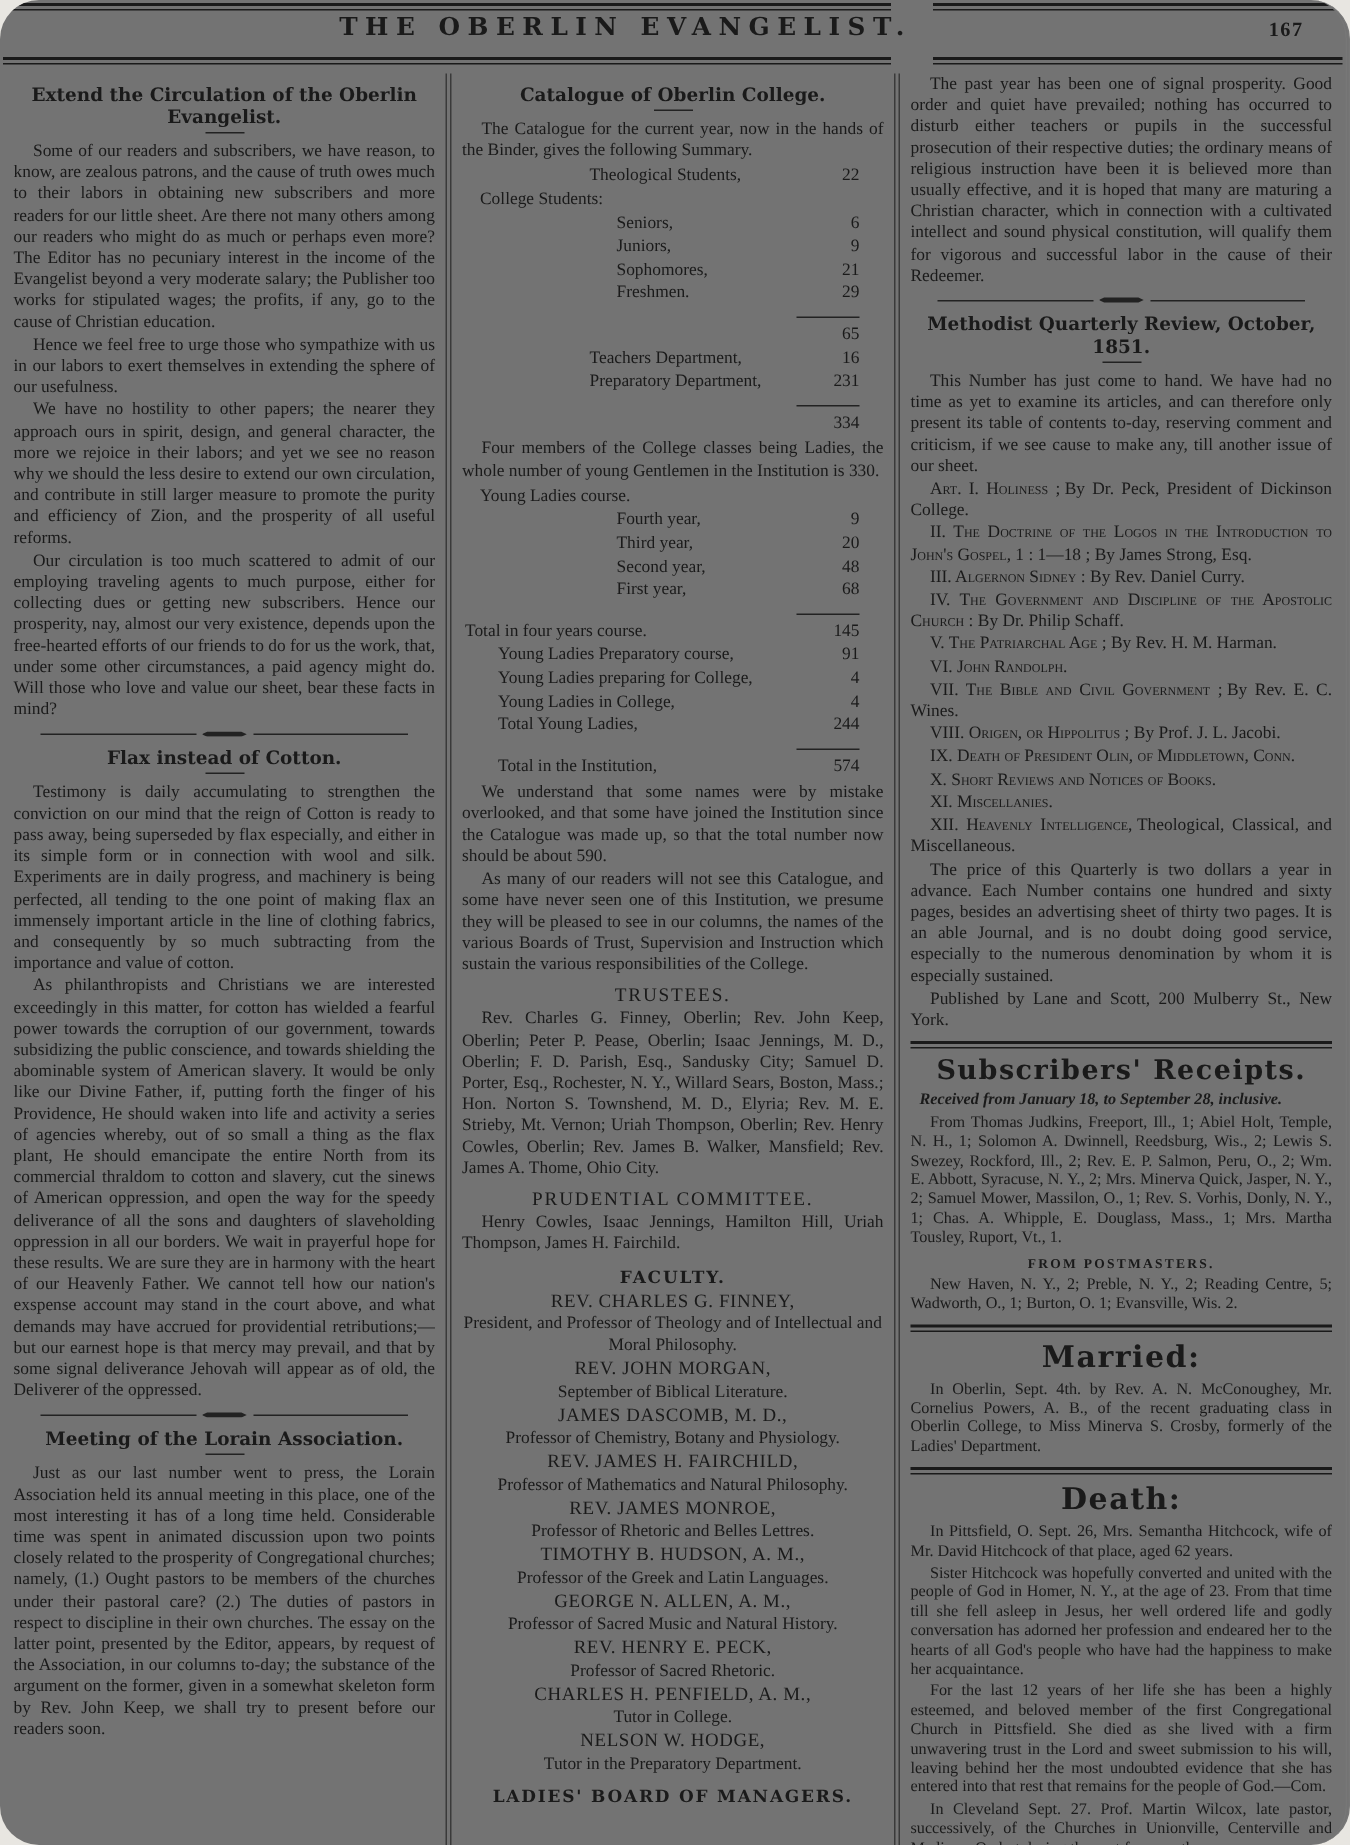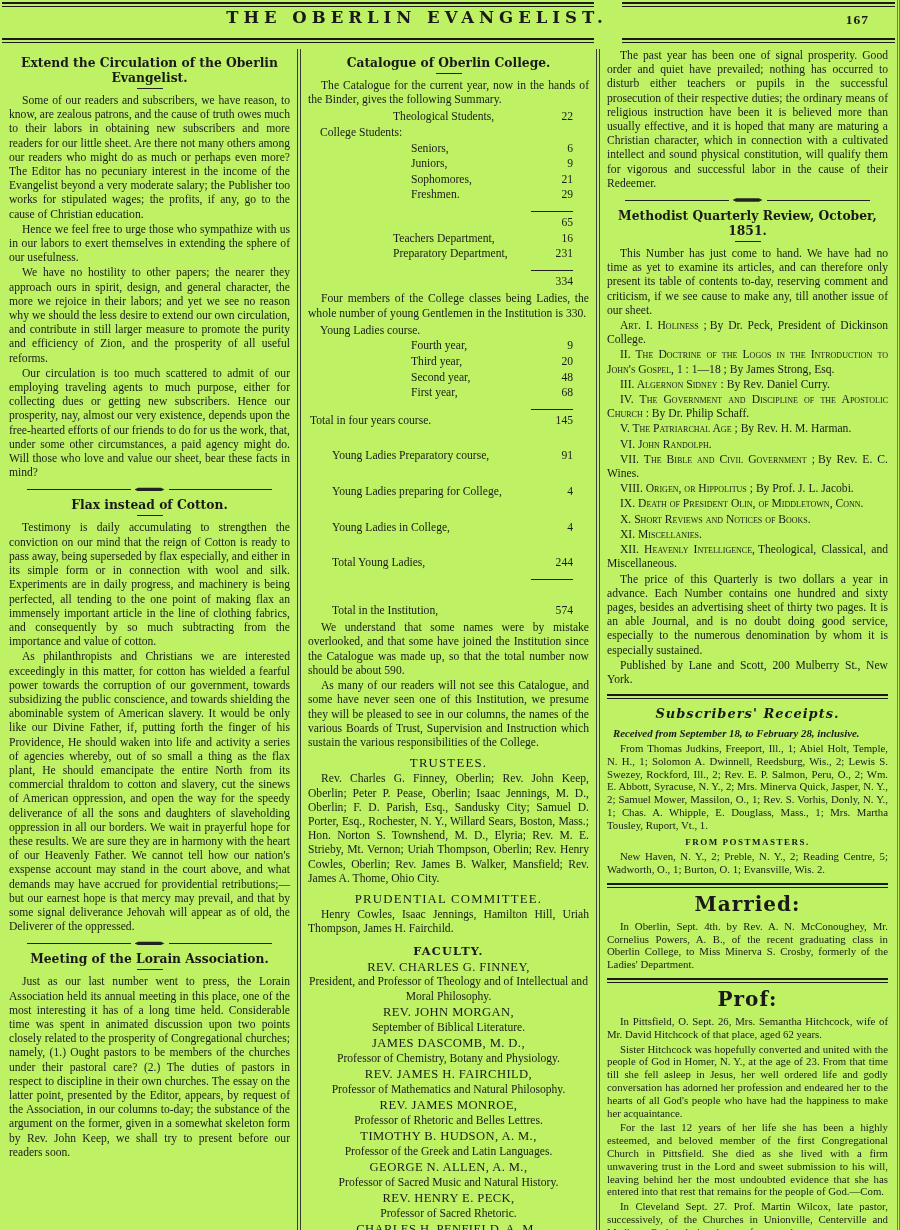--- a/index.html
+++ b/index.html
@@ -1,18 +1,18 @@
 <!DOCTYPE html>
 <html><head>
 <meta charset="utf-8">
 <style>
   html,body{margin:0;padding:0;background:#e8e6e1;}
-  .page{position:relative;width:900px;height:1230px;margin:0 auto;background:#bef264;color:#1a1a1a;
+  .page{position:relative;width:900px;height:1230px;margin:0 auto;background:#737373;color:#1a1a1a;
         font-family:"Liberation Serif",serif;font-size:11.6px;line-height:14.2px;overflow:hidden;
-        box-sizing:border-box;padding:0 2px;border-right:3px double #777;}
+        box-sizing:border-box;padding:0 2px;border-right:3px double #777;border-radius:26px;}
   
   .rule-pair{display:flex;}
   .rule-seg{height:2px;border-top:2px solid #1a1a1a;border-bottom:1px solid #1a1a1a;}
   .seg-left{width:592px;}
   .seg-gap{width:28px;}
   .seg-right{flex:1;}
   .top-rules{margin-top:2px;}
   .masthead-row{position:relative;height:27px;margin-top:4px;}
   .masthead{position:absolute;left:0;width:830px;text-align:center;font-family:"DejaVu Serif",serif;
             font-weight:bold;font-size:16.5px;letter-spacing:5px;}
@@ -28,34 +28,34 @@
   .head-rule{width:26px;border-top:1px solid #222;margin:3px auto 5px;}
   .orn{display:flex;align-items:center;margin:7px 18px 6px;}
   .orn::before,.orn::after{content:"";flex:1;border-top:1px solid #222;}
   .orn-diamond{width:30px;height:4px;background:#222;margin:0 4px;
                clip-path:polygon(0 50%,12% 8%,88% 8%,100% 50%,88% 92%,12% 92%);}
   
   .t-block{margin:2px 0 3px;}
   .t-row{display:flex;justify-content:space-between;line-height:15.6px;}
   .t-row .num{text-align:right;padding-right:16px;white-space:nowrap;}
   .ind0{padding-left:2px;}.ind1{padding-left:12px;}.ind2{padding-left:85px;}
-  .ind3{padding-left:103px;}.ind4{padding-left:24px;margin-top:20px;}
+  .ind3{padding-left:103px;}.ind4{padding-left:24px;}
   .rule-row{height:9px;position:relative;margin-top:3px;}
   .rule-row::after{content:"";position:absolute;right:16px;top:5px;width:42px;border-top:1px solid #222;}
   
   .subhead{text-align:center;font-size:12.8px;letter-spacing:1.2px;margin:6px 0 2px;}
   .subhead-b{text-align:center;font-weight:bold;font-size:11.3px;letter-spacing:1.2px;margin:7px 0 2px;
              font-family:"DejaVu Serif",serif;}
   .fac{margin-bottom:1px;}
   .fac-name{text-align:center;font-size:12.6px;letter-spacing:0.4px;line-height:15.5px;}
   .fac-role{text-align:center;font-size:11.6px;line-height:14.5px;}
   .hrule2{border-top:2px solid #1a1a1a;border-bottom:1px solid #1a1a1a;height:2px;margin:7px 0 4px;}
   .gothic{font-family:"DejaVu Serif",serif;font-weight:bold;text-align:center;}
   .g-lg{font-size:20px;line-height:24px;margin:4px 0 4px;letter-spacing:1px;}
-  .g-md{font-size:13px;line-height:20px;margin:5px 0 3px;letter-spacing:1px;font-style:italic;}
+  .g-md{font-size:18px;line-height:20px;margin:5px 0 3px;letter-spacing:1px;}
   .received{font-style:italic;font-weight:bold;font-size:11.2px;margin:2px 0 3px;text-indent:6px;text-align:left;}
   .small{font-size:10.8px;line-height:12.8px;}
   .small p{font-size:10.8px;line-height:12.8px;margin-bottom:2px;}
   .postmasters-head{text-align:center;font-weight:bold;font-size:9px;letter-spacing:1.5px;margin:4px 0 2px;}
   .sc{font-variant:small-caps;}
   .toc p{margin-bottom:1px;}
   .toc-item .r{margin-left:3px;}
 </style>
 </head>
 <body>
@@ -375,40 +375,40 @@
             <p class="toc-item"><span class="sc">XII. Heavenly Intelligence,</span><span class="r">Theological, Classical, and Miscellaneous.</span></p>
           </div>
         <p>The price of this Quarterly is two dollars a year in advance.  Each Number contains one hundred and sixty pages, besides an advertising sheet of thirty two pages. It is an able Journal, and is no doubt doing good service, especially to the numerous denomination by whom it is especially sustained.</p>
         <p>Published by Lane and Scott, 200 Mulberry St., New York.</p>
       </section>
 
       <div class="hrule2"></div>
 
       <section class="small">
         <div class="gothic g-md">Subscribers' Receipts.</div>
-        <p class="received">Received from September 18, to February 28, inclusive.</p>
+        <p class="received">Received from January 18, to September 28, inclusive.</p>
         <p>From Thomas Judkins, Freeport, Ill., 1; Abiel Holt, Temple, N. H., 1; Solomon A. Dwinnell, Reedsburg, Wis., 2; Lewis S. Swezey, Rockford, Ill., 2; Rev. E. P. Salmon, Peru, O., 2; Wm. E. Abbott, Syracuse, N. Y., 2; Mrs. Minerva Quick, Jasper, N. Y., 2; Samuel Mower, Massilon, O., 1; Rev. S. Vorhis, Donly, N. Y., 1; Chas. A. Whipple, E. Douglass, Mass., 1; Mrs. Martha Tousley, Ruport, Vt., 1.</p>
         <div class="postmasters-head">FROM POSTMASTERS.</div>
         <p>New Haven, N. Y., 2; Preble, N. Y., 2; Reading Centre, 5; Wadworth, O., 1; Burton, O. 1; Evansville, Wis. 2.</p>
       </section>
 
       <div class="hrule2"></div>
 
       <section class="small">
         <div class="gothic g-lg">Married:</div>
         <div>
 
         <p>In Oberlin, Sept. 4th. by Rev. A. N. McConoughey, Mr. Cornelius Powers, A. B., of the recent graduating class in Oberlin College, to Miss Minerva S. Crosby, formerly of the Ladies' Department.</p>
           </div>
       </section>
 
       <div class="hrule2"></div>
 
       <section class="small">
-        <div class="gothic g-lg">Prof:</div>
+        <div class="gothic g-lg">Death:</div>
         <div>
 
         <p>In Pittsfield, O. Sept. 26, Mrs. Semantha Hitchcock, wife of Mr. David Hitchcock of that place, aged 62 years.</p>
             <p>Sister Hitchcock was hopefully converted and united with the people of God in Homer, N. Y., at the age of 23.  From that time till she fell asleep in Jesus, her well ordered life and godly conversation has adorned her profession and endeared her to the hearts of all God's people who have had the happiness to make her acquaintance.</p>
             <p>For the last 12 years of her life she has been a highly esteemed, and beloved member of the first Congregational Church in Pittsfield.  She died as she lived with a firm unwavering trust in the Lord and sweet submission to his will, leaving behind her the most undoubted evidence that she has entered into that rest that remains for the people of God.—Com.</p>
             <p>In Cleveland Sept. 27. Prof. Martin Wilcox, late pastor, successively, of the Churches in Unionville, Centerville and Madison, O., but during the past few months</p>
           </div>
       </section>
     </div>
 

